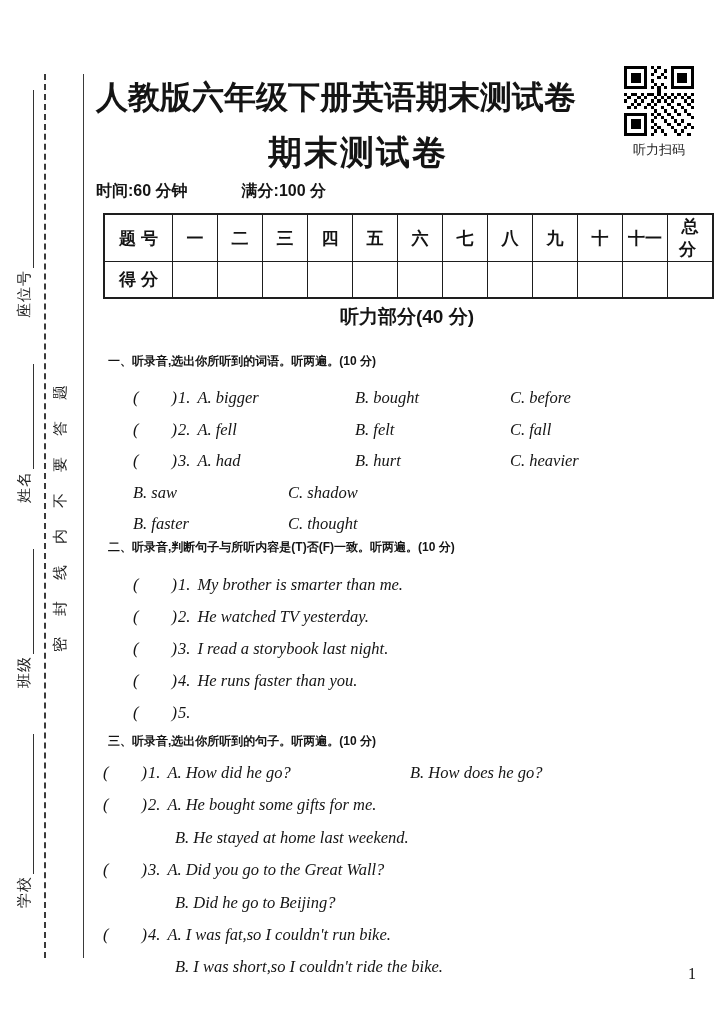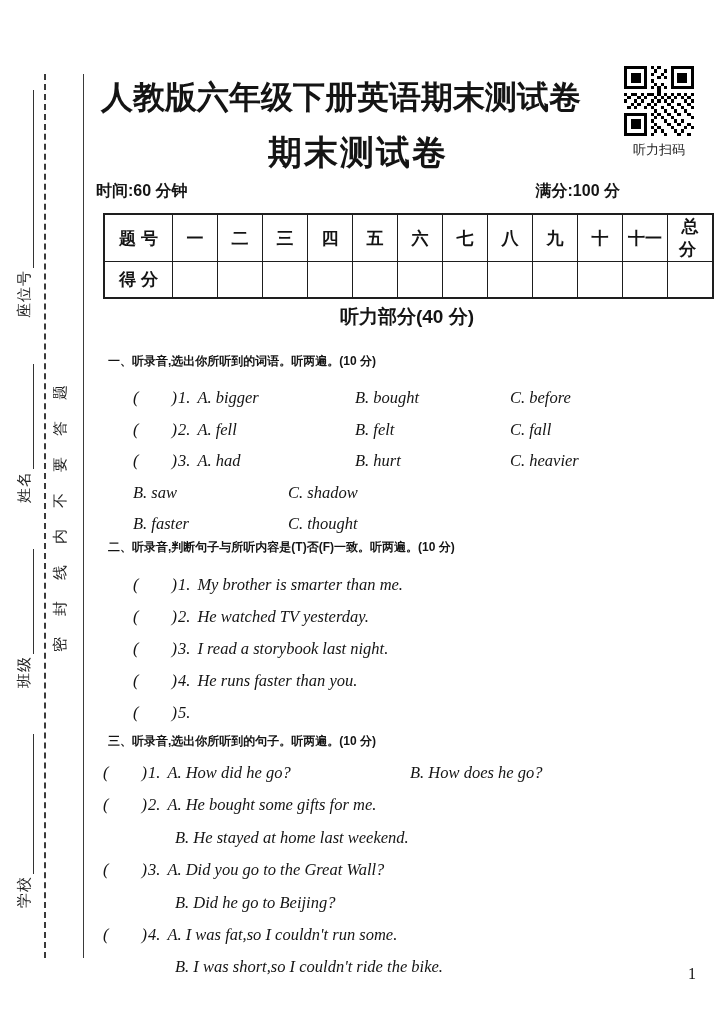--- a/index.html
+++ b/index.html
@@ -24,26 +24,26 @@
   .field { display:flex; align-items:flex-end; }
   .blank { display:inline-block; border-bottom:1.5px solid #333; height:15px; margin-left:2px; }
   .blank-school { width:140px; } .blank-class { width:105px; }
   .blank-name { width:105px; }  .blank-seat { width:178px; }
   .seal-line {
     left:51px; top:652px; width:300px; height:26px;
     font-size:15px; letter-spacing:21px; white-space:nowrap; color:#222;
   }
 
   
-  .title    { position:absolute; top:76px;  left:79px; width:524px; text-align:center;
+  .title    { position:absolute; top:76px;  left:96px; width:524px; 
               font-size:32px; font-weight:bold; white-space:nowrap; }
   .subtitle { position:absolute; top:130px; left:96px; width:524px; text-align:center;
               font-size:34px; font-weight:bold; letter-spacing:2px; }
   .info-line{ position:absolute; top:181px; left:96px; width:524px;
-              display:flex; justify-content:space-between; gap:118px;
+              display:flex; justify-content:flex-start; gap:54px;
               font-size:16px; font-weight:bold; }
   .qr-box   { position:absolute; left:624px; top:66px; width:70px; height:70px; }
   .qr-box svg { display:block; width:70px; height:70px; }
   .qr-caption { position:absolute; left:616px; top:141px; width:86px; text-align:center;
                 font-size:13px; color:#222; }
 
   
   .score-table { position:absolute; left:103px; top:213px; width:611px;
                  border-collapse:collapse; table-layout:fixed;
                  font-size:17px; font-weight:bold;padding-left:32px; }
@@ -238,21 +238,21 @@
       <span class="paren">(　　)</span>
         <span class="no">3.</span>
         <span class="opt">A. Did you go to the Great Wall?</span>
     </div>
     <div class="row">
       <span class="indent-b">B. Did he go to Beijing?</span>
     </div>
     <div class="row">
       <span class="paren">(　　)</span>
         <span class="no">4.</span>
-        <span class="opt">A. I was fat,so I couldn't run some.</span>
+        <span class="opt">A. I was fat,so I couldn't run bike.</span>
     </div>
     <div class="row">
       <span class="indent-b">B. I was short,so I couldn't ride the bike.</span>
     </div>
   </div>
 
   <div class="page-number">1</div>
 </div>
 
 </body></html>

